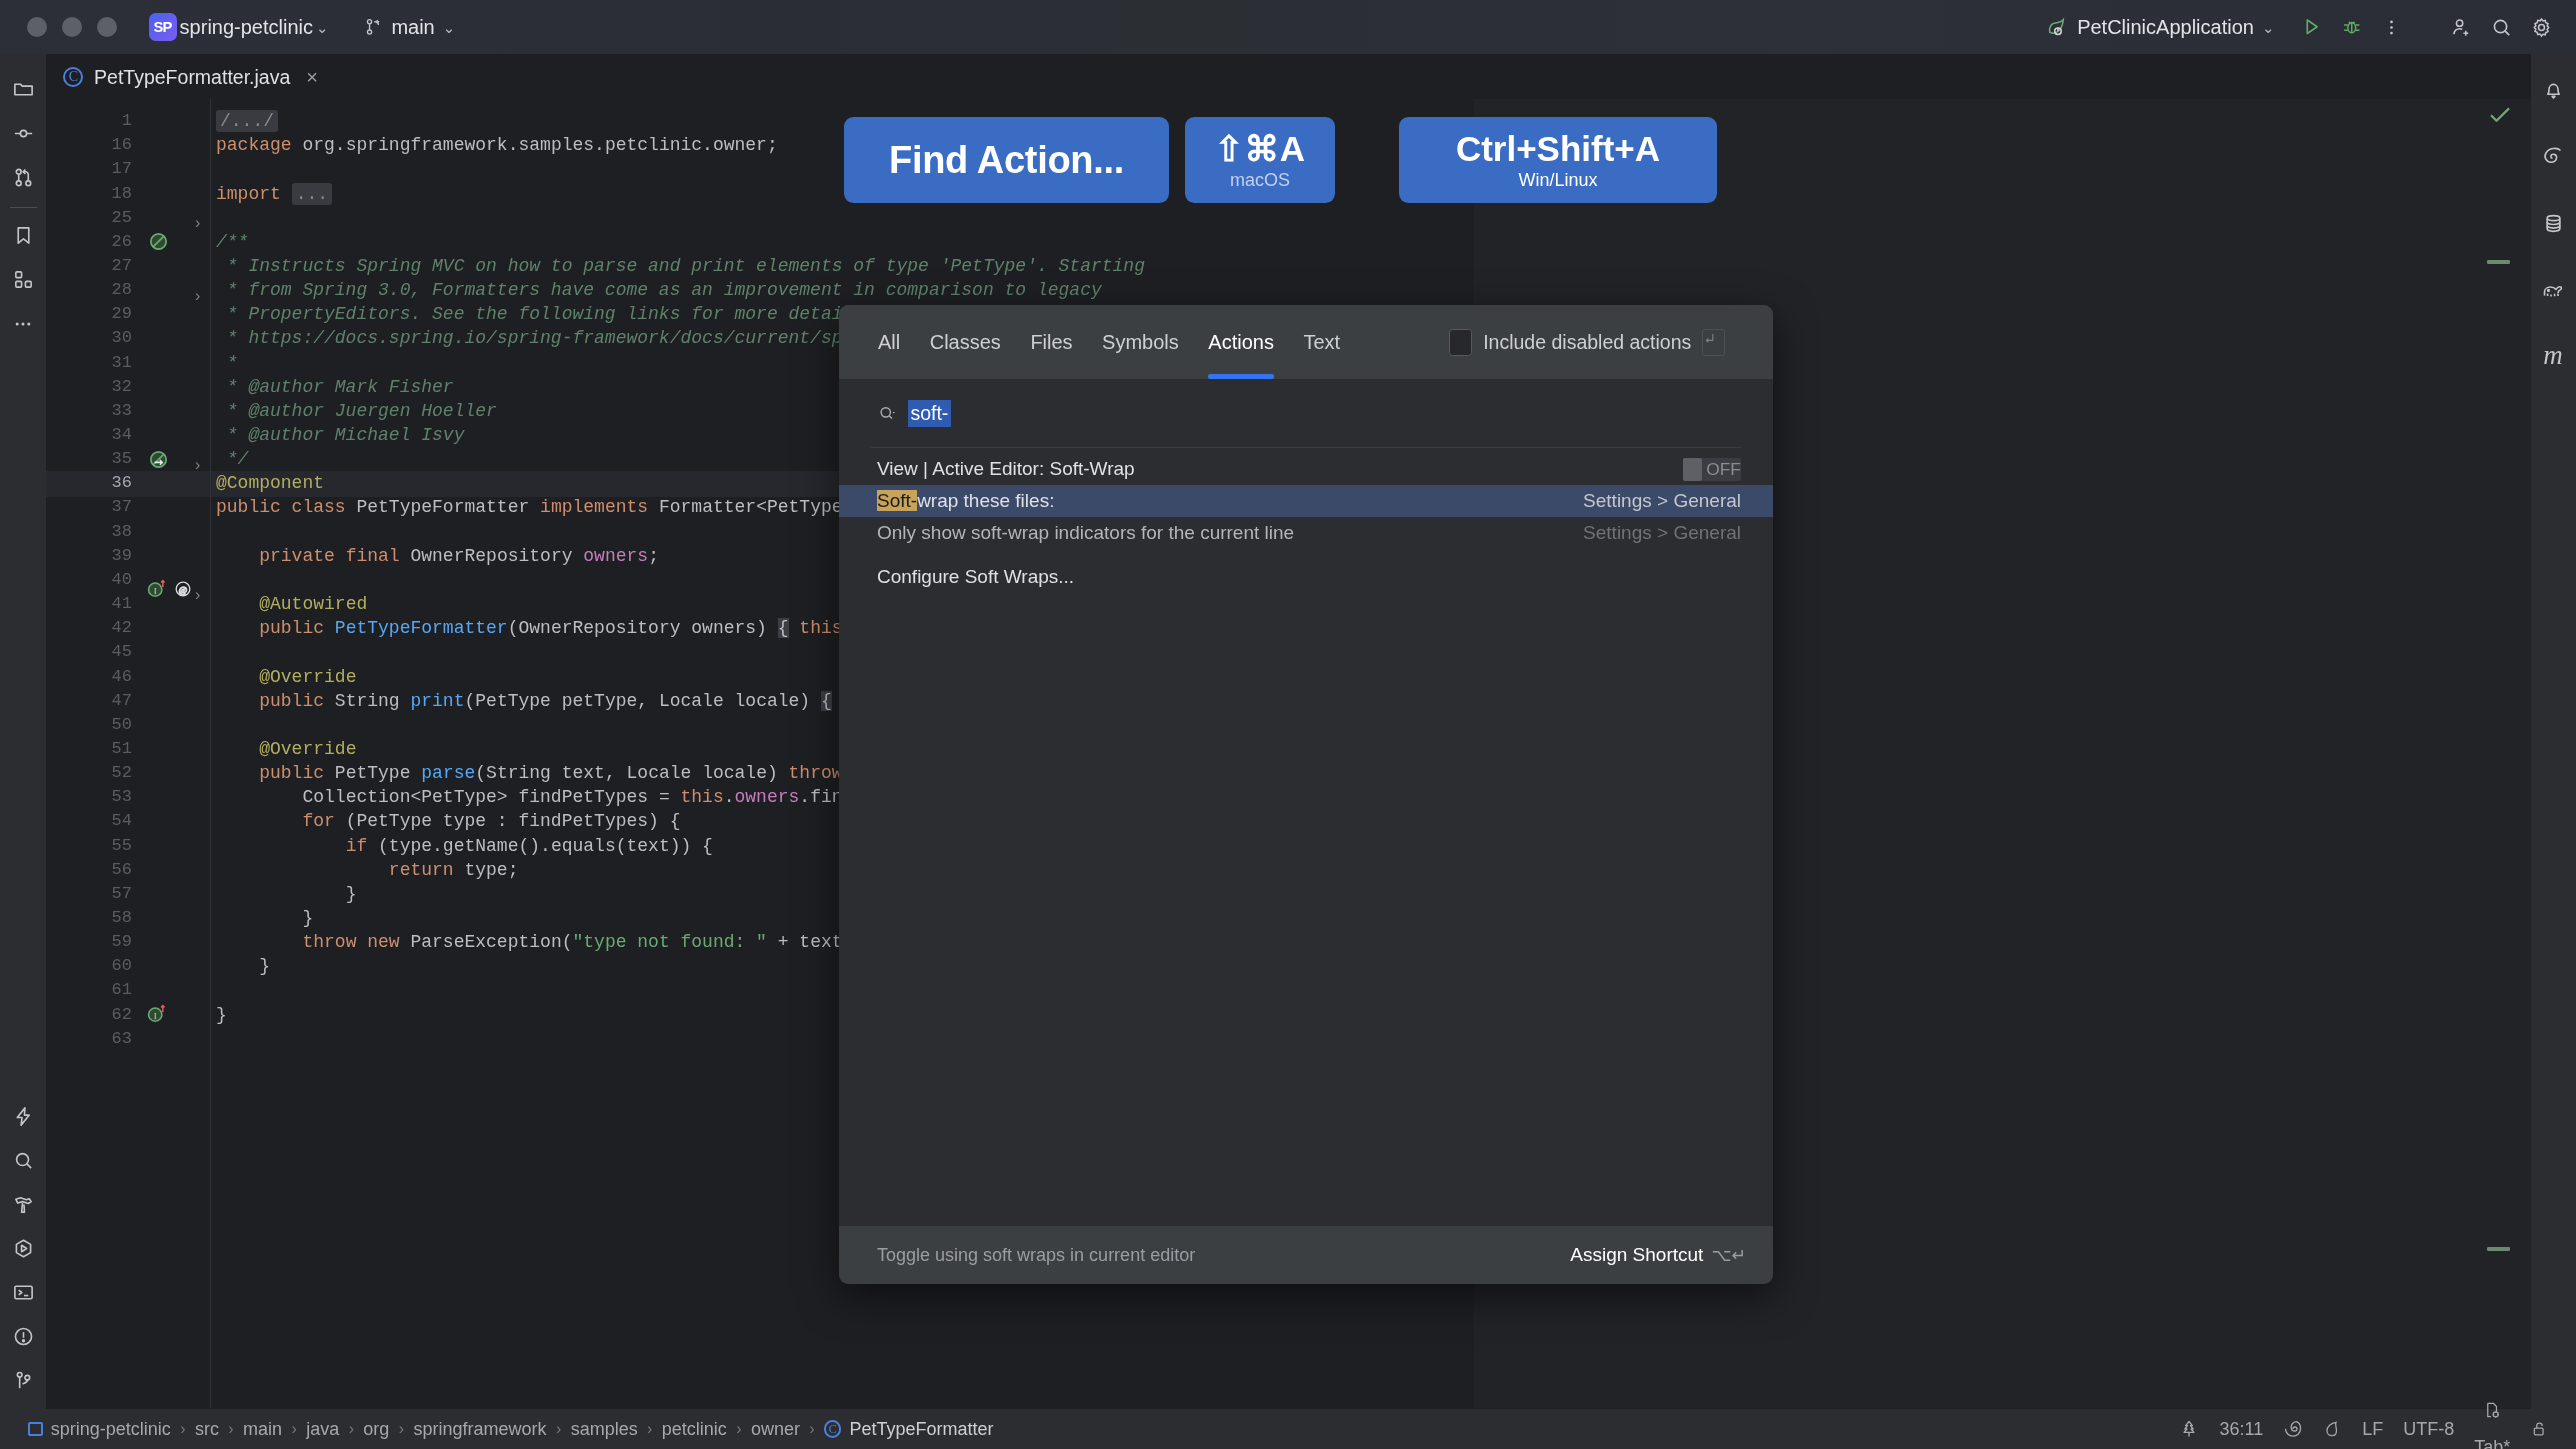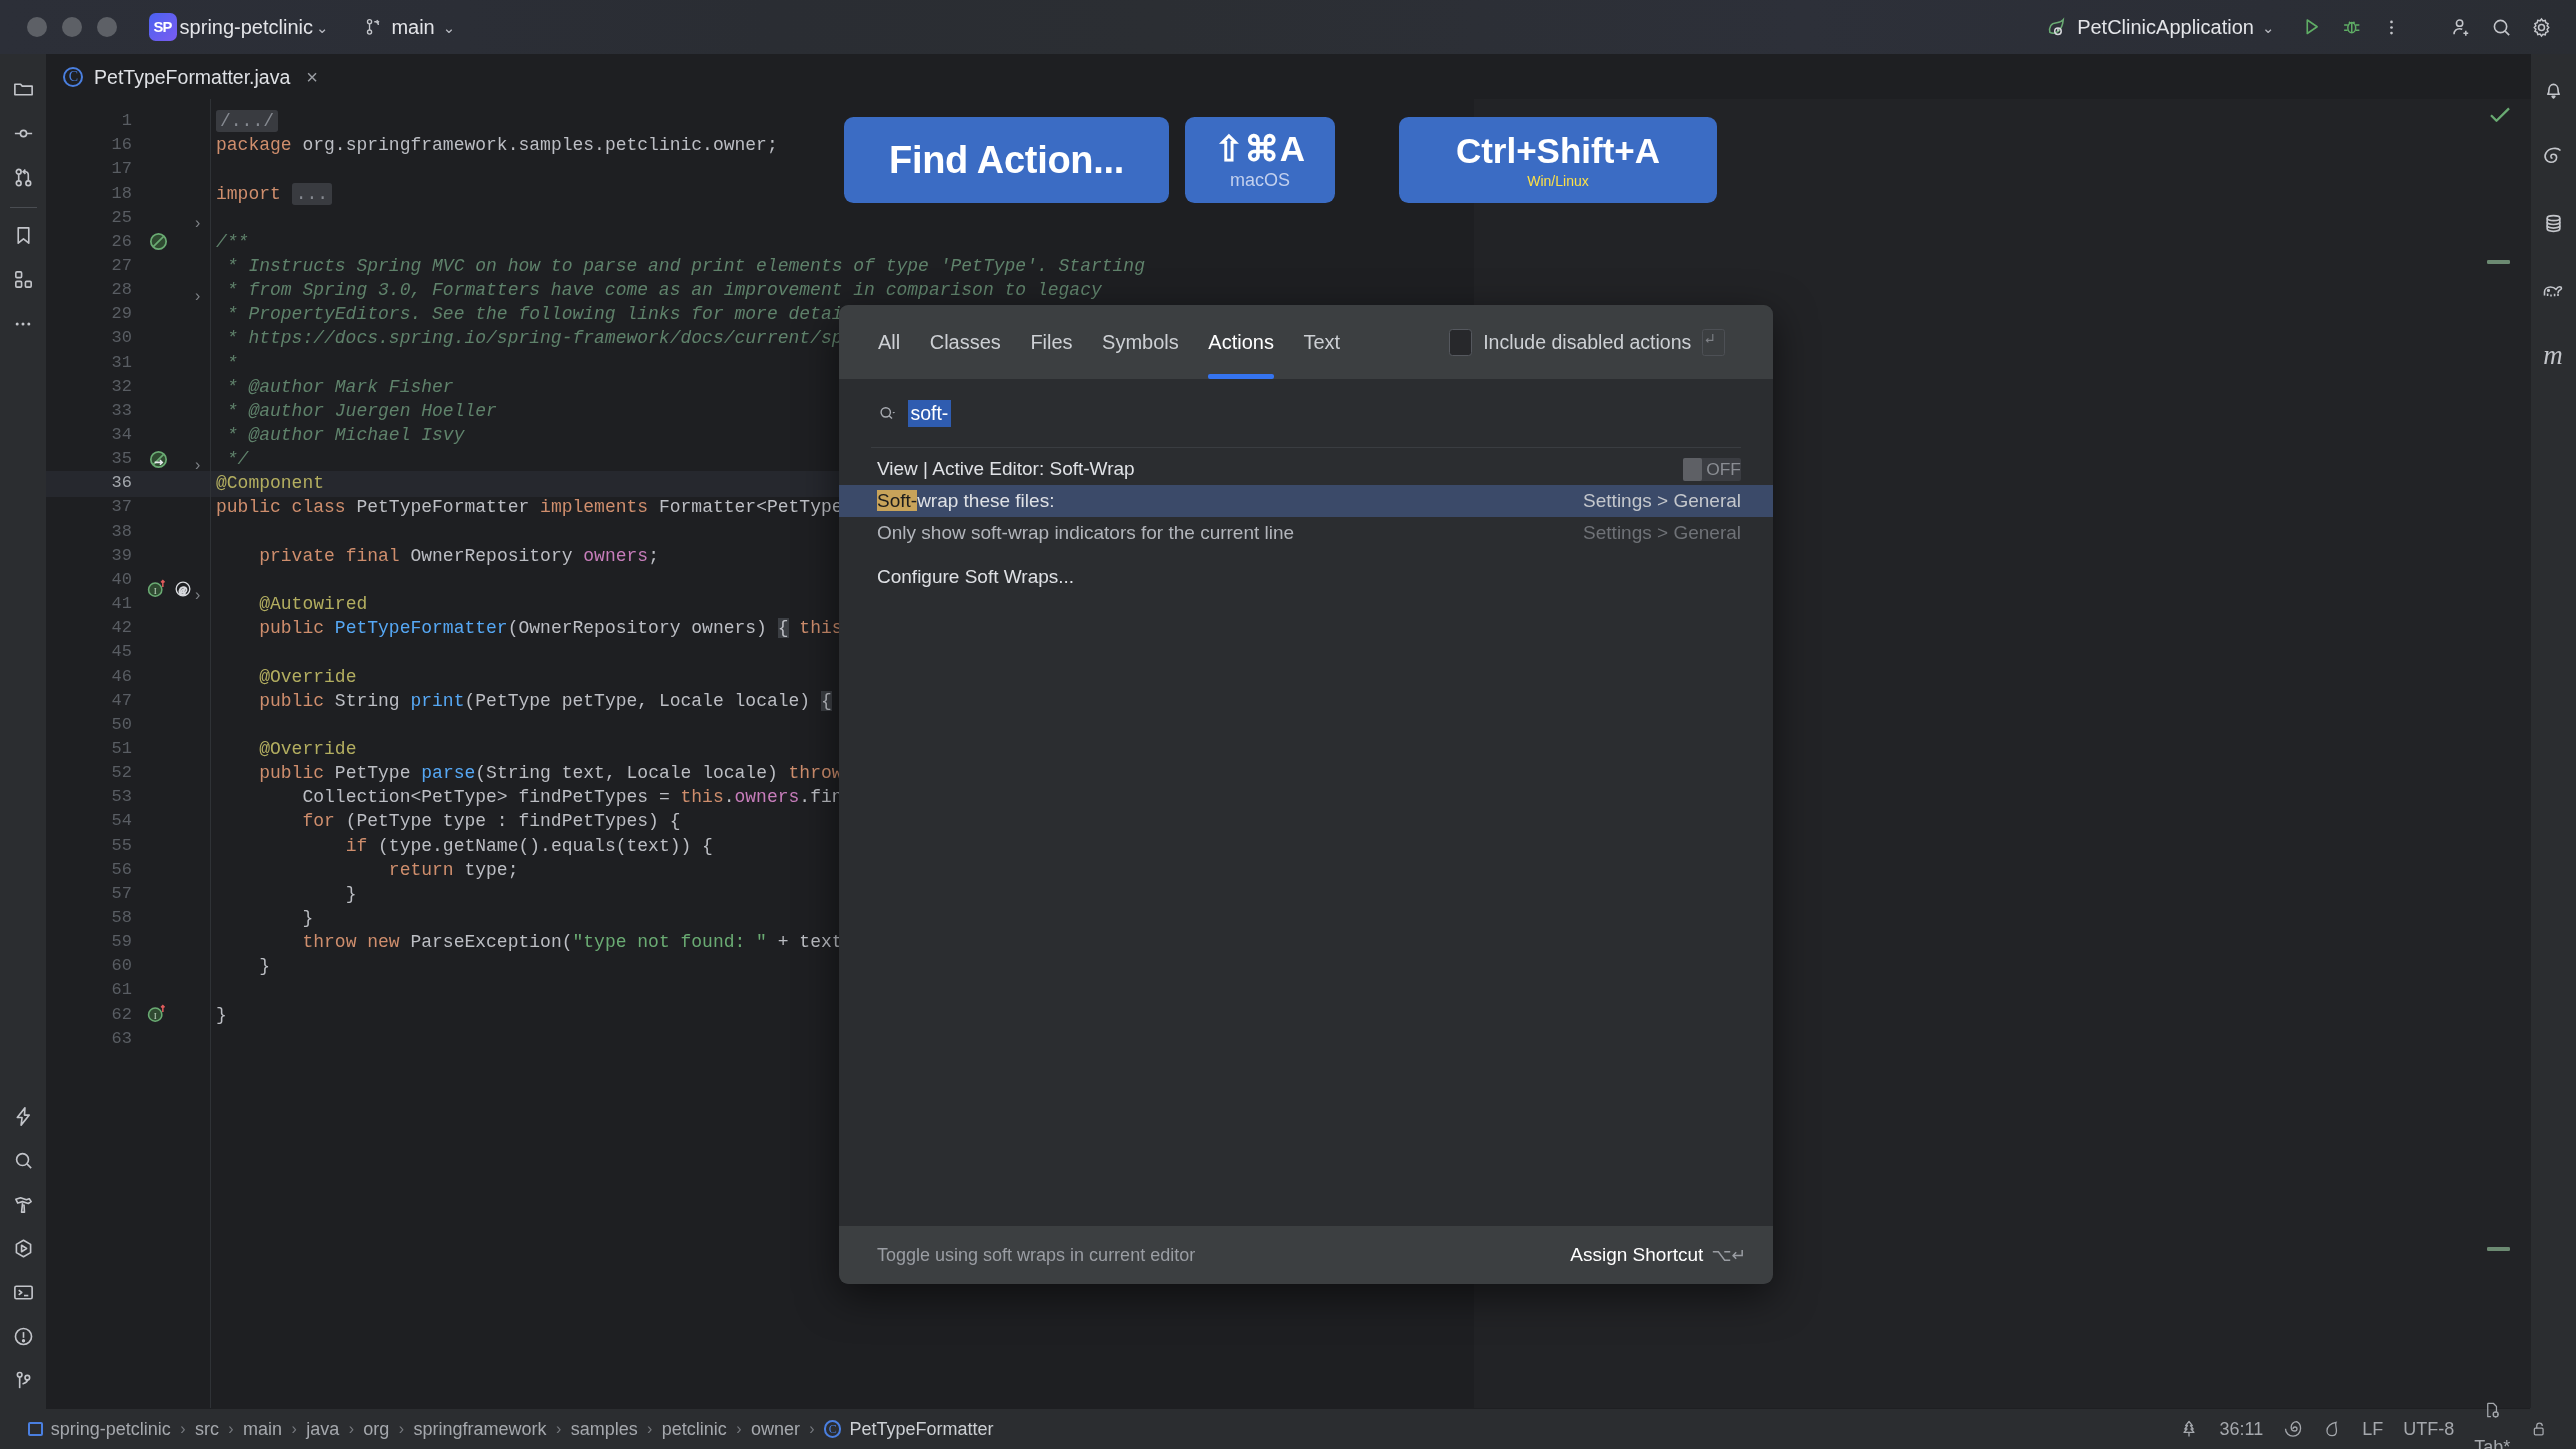--- a/index.html
+++ b/index.html
@@ -114,21 +114,21 @@
     background: #3b6cc4; border-radius: 9.4px; color: #fff;
     display: flex; flex-direction: column; justify-content: center;
   }
   .bn-main { width: 325px; height: 86px; align-items: center; }
   .bn-main .bn-t { font-size: 38px; font-weight: bold; letter-spacing: -0.3px; }
   .bn-key { width: 150px; height: 86px; padding-left: 0; align-items: center; }
   .bn-key .bn-t { font-size: 35px; font-weight: bold; letter-spacing: 0.7px; }
   .bn-key .bn-s { font-size: 18px; color: #c2d0ee; margin-top: 1.3px; }
   .bn-key2 { width: 318px; height: 86px; align-items: center; margin-left: 48px; }
   .bn-key2 .bn-t { font-size: 35px; font-weight: bold; }
-  .bn-key2 .bn-s { font-size: 14px; color: #fde047; margin-top: 1.3px; }
+  .bn-key2 .bn-s { font-size: 18px; color: #ffffff; margin-top: 1.3px; }
   .bn-inner { display:flex; flex-direction:column; align-items:center; }
 
   
   .popup {
     position: absolute; left: 839px; top: 305px; width: 934px; height: 979px;
     background: #2b2d30; border-radius: 9.4px; z-index: 60;
     box-shadow: 0 12px 40px rgba(0,0,0,0.55);
     display: flex; flex-direction: column; overflow: hidden;
   }
   .pp-tabs { height: 74px; position: relative; display: flex; align-items: center; padding-left: 39px; background:#3c3f41; }

